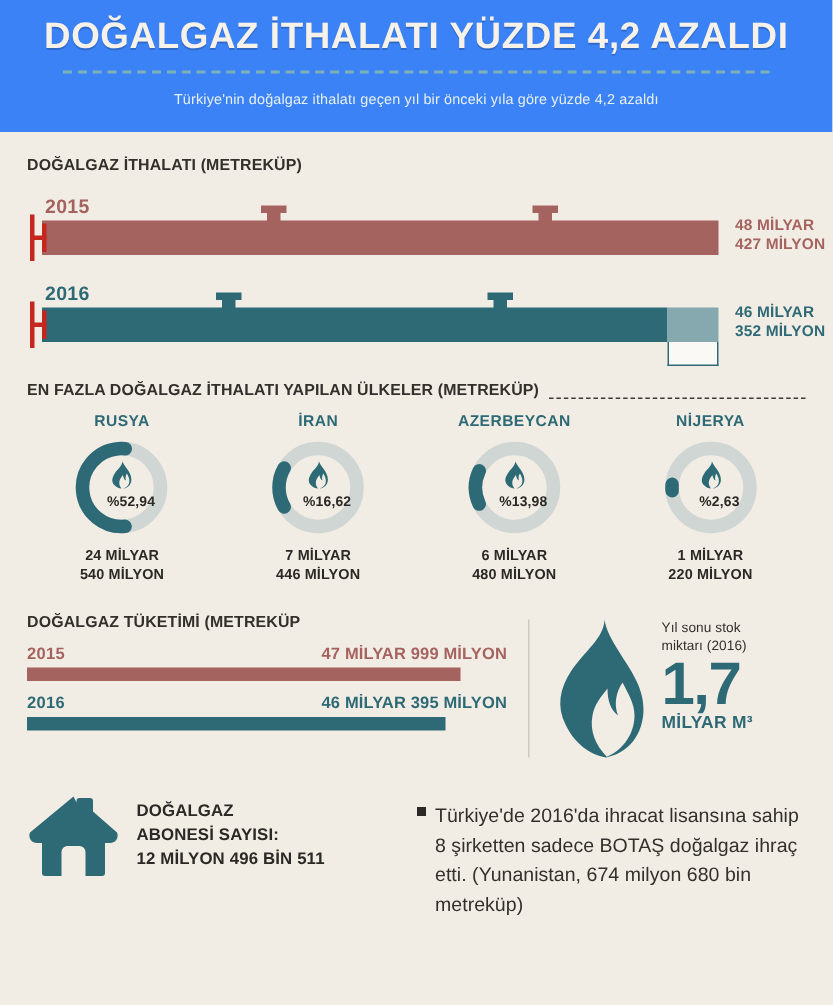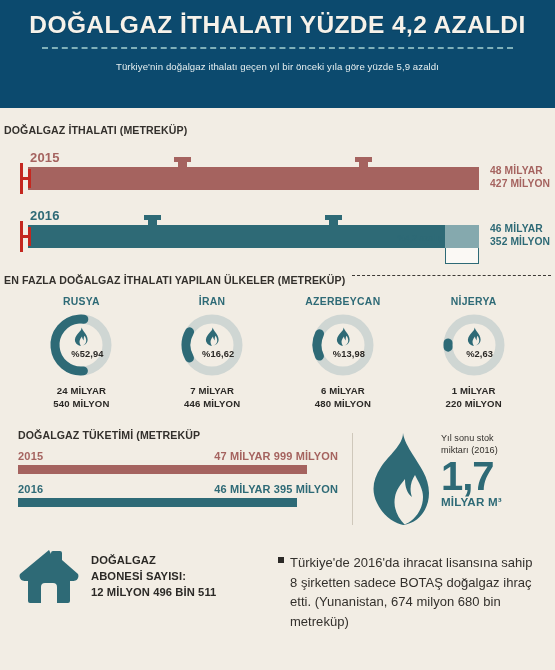--- a/index.html
+++ b/index.html
@@ -6,22 +6,22 @@
   html,body { width:555px; height:670px; }
   body {
     font-family:"Liberation Sans", sans-serif;
     background:#f2ede4;
     overflow:hidden;
     position:relative;
   }
 
   
   #header {
-    background:#0c4a6e;
-    height:108px;
+    background:#3b82f6;
+    height:88px;
     padding:13px 18px 0 18px;
     position:relative;
   }
   #title {
     color:#f6f2ea;
     font-size:24.5px;
     font-weight:bold;
     letter-spacing:0.4px;
     text-align:center;
     line-height:1;
@@ -36,23 +36,23 @@
     color:#e7f0f1;
     font-size:9.6px;
     text-align:center;
     margin-top:12px;
     letter-spacing:.1px;
   }
 
   
   .sec-head {
     display:flex;
-    align-items:flex-start;
+    align-items:flex-end;
     gap:7px;
-    padding:0 4px;
+    padding:0 18px;
   }
   .sec-head .lbl {
     font-size:10.6px;
     font-weight:bold;
     color:#33302c;
     letter-spacing:.1px;
     white-space:nowrap;
   }
   .sec-head .dash {
     flex:1;
@@ -197,21 +197,21 @@
   #note-text {
     font-size:13px; color:#33302c; line-height:1.52; letter-spacing:.03px;
   }
 </style>
 </head>
 <body>
 
 <div id="header">
   <div id="title">DOĞALGAZ İTHALATI YÜZDE 4,2 AZALDI</div>
   <div id="header-rule"></div>
-  <div id="subtitle">Türkiye'nin doğalgaz ithalatı geçen yıl bir önceki yıla göre yüzde 5,9 azaldı</div>
+  <div id="subtitle">Türkiye'nin doğalgaz ithalatı geçen yıl bir önceki yıla göre yüzde 4,2 azaldı</div>
 </div>
 
 <div class="sec-head" id="imports-head" style="margin-top:16px;">
   <span class="lbl">DOĞALGAZ İTHALATI (METREKÜP)</span>
 </div>
 
 <div id="pipes">
 
   <div class="pipe-row">
     <div class="pipe-year y2015">2015</div>

